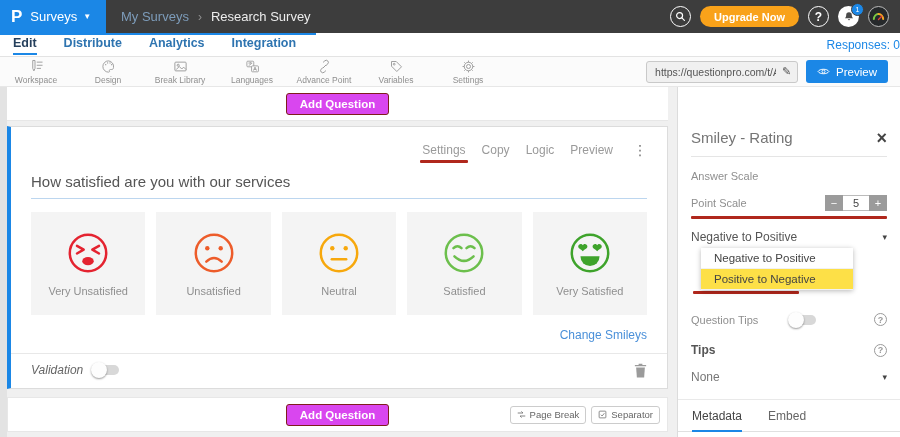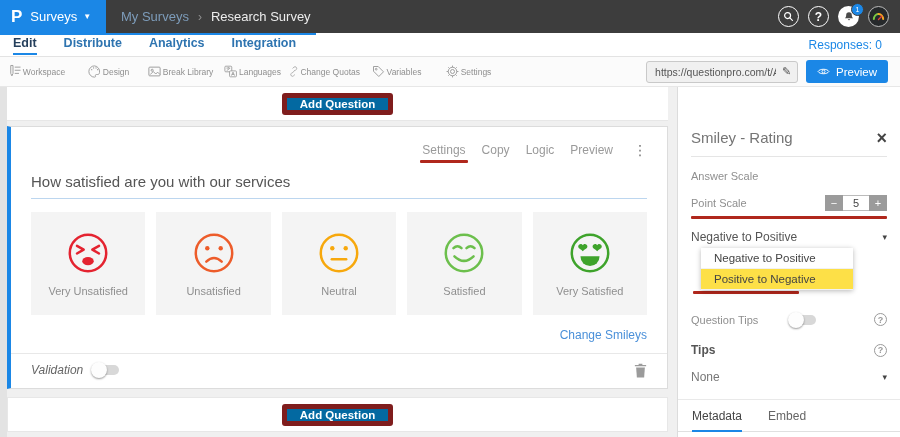--- a/index.html
+++ b/index.html
@@ -37,47 +37,47 @@
           overflow:hidden;cursor:pointer;}
 
   
   .navrow{position:absolute;top:33px;left:0;right:0;height:24px;background:#fff;
           border-bottom:1px solid #e3e3e3;display:flex;align-items:center;
           box-sizing:border-box;z-index:4;}
   .progress{position:absolute;top:0;left:0;width:316px;height:2px;background:#1b87e6;}
   .nav-items{display:flex;gap:27px;padding-left:13px;font-size:12.5px;font-weight:bold;}
   .nav-item{color:#2e74b0;cursor:pointer;padding:2px 0 3px;}
   .nav-item.active{color:#253f5c;border-bottom:2px solid #1b87e6;}
-  .responses{margin-left:auto;padding-right:18px;color:#1b87e6;font-size:12px;}
+  .responses{margin-left:auto;padding-right:0;color:#1b87e6;font-size:12px;}
 
   
   .toolbar{position:absolute;top:57px;left:0;right:0;height:30px;background:#fbfbfb;
            border-bottom:1px solid #e7e7e7;display:flex;align-items:stretch;
            box-sizing:border-box;z-index:4;}
-  .tool-item{width:72px;display:flex;flex-direction:row;align-items:center;
+  .tool-item{width:72px;display:flex;flex-direction:column;align-items:center;
              justify-content:center;gap:1px;cursor:pointer;}
   .tool-item.active{background:#e9e9e9;}
   .tool-label{font-size:8.5px;color:#8f8f8f;white-space:nowrap;}
   .url-box{margin-left:auto;align-self:center;width:152px;height:22px;background:#f0f0f0;
            border:1px solid #c9c9c9;border-radius:3px;display:flex;align-items:center;
            box-sizing:border-box;padding:0 6px;gap:4px;}
   .url-input{flex:1;border:none;background:transparent;font-size:10.5px;color:#555;
              min-width:0;outline:none;font-family:inherit;}
   .pencil{color:#555;font-size:11px;cursor:pointer;}
   .preview-btn{margin:0 12px 0 8px;align-self:center;height:23px;background:#1b87e6;
                color:#fff;border:none;border-radius:3px;font-size:11.5px;display:flex;
                align-items:center;gap:6px;padding:0 11px;cursor:pointer;font-family:inherit;}
 
   
   .content{position:absolute;top:87px;left:0;right:0;bottom:0;display:flex;}
   .scroll-strip{width:7px;background:#e3e3e3;}
   .main-col{flex:1;background:#f0f0f0;padding-right:9px;min-width:0;}
   .add-bar{background:#fff;border-bottom:1px solid #e7e7e7;height:33px;display:flex;
            align-items:center;justify-content:center;}
-  .add-btn{background:#0369a1;color:#fff;border:5px solid #7f1d1d;border-radius:3px;
+  .add-btn{background:#d946ef;color:#fff;border:1px solid #7f1d1d;border-radius:3px;
            font-size:11.5px;font-weight:bold;height:22px;padding:0 13px;cursor:pointer;
            font-family:inherit;text-align:center;}
   .qcard{background:#fff;border:1px solid #dcdcdc;border-left:4px solid #1b87e6;
          margin-top:5px;height:263px;box-sizing:border-box;padding:0 20px;position:relative;}
   .qtabs{display:flex;justify-content:flex-end;align-items:center;gap:16px;
          padding-top:15px;font-size:12px;color:#9a9a9a;}
   .qtab{cursor:pointer;position:relative;padding-bottom:5px;}
   .qtab .red-line{position:absolute;left:-2px;right:-2px;bottom:-1px;}
   .kebab{color:#777;font-size:14px;margin-left:4px;cursor:pointer;padding-bottom:5px;}
   .qtitle{font-size:15px;color:#555;margin-top:10px;}
@@ -166,20 +166,21 @@
     <span class="bc-sep">›</span>
     <span class="bc-current">Research Survey</span>
   </div>
   <div class="header-right">
     <span class="hicon-circle">
       <svg width="11" height="11" viewBox="0 0 24 24" fill="none" stroke="#fff" stroke-width="2.6" stroke-linecap="round">
         <circle cx="10" cy="10" r="6.5"></circle>
           <line x1="15" y1="15" x2="20.5" y2="20.5"></line>
       </svg>
     </span>
+    <button class="upgrade-btn">Upgrade Now</button>
     <span class="hicon-circle">?</span>
     <span class="bell-circle">
       <svg width="12" height="12" viewBox="0 0 24 24" fill="#4a4a4a">
         <path d="M12 2.5a5.6 5.6 0 0 0-5.6 5.6c0 4.4-1.7 5.6-2.5 6.5h16.2c-.8-.9-2.5-2.1-2.5-6.5A5.6 5.6 0 0 0 12 2.5z"></path>
         <path d="M9.8 16.5a2.2 2.2 0 0 0 4.4 0z"></path>
       </svg>
       <span class="badge">1</span>
     </span>
     <span class="avatar">
       <svg width="17" height="17" viewBox="0 0 20 20" fill="none" stroke-linecap="round">
@@ -236,21 +237,21 @@
       <path d="M13.5 18.5l2.5-5.5 2.5 5.5M14.4 16.7h3.2"></path>
     </svg>
     <span class="tool-label">Languages</span>
   </div>
   <div class="tool-item">
     <svg width="15" height="15" viewBox="0 0 24 24" fill="none" stroke="#9b9b9b" stroke-width="1.6" stroke-linecap="round">
       <path d="M9 14l-2.3 2.3a3.4 3.4 0 0 0 4.8 4.8L13.8 19"></path>
       <path d="M15 10l2.3-2.3a3.4 3.4 0 0 0-4.8-4.8L10.2 5"></path>
       <path d="M9.8 14.2l4.4-4.4"></path>
     </svg>
-    <span class="tool-label">Change Quotas</span>
+    <span class="tool-label">Advance Point</span>
   </div>
   <div class="tool-item">
     <svg width="15" height="15" viewBox="0 0 24 24" fill="none" stroke="#9b9b9b" stroke-width="1.5" stroke-linejoin="round">
       <path d="M4 4h7.5l8.5 8.5-7.5 7.5L4 11.5z"></path>
       <circle cx="8.3" cy="8.3" r="1.4"></circle>
     </svg>
     <span class="tool-label">Variables</span>
   </div>
   <div class="tool-item">
     <svg width="15" height="15" viewBox="0 0 24 24" fill="none" stroke="#9b9b9b" stroke-width="1.5">
@@ -356,20 +357,35 @@
           <svg width="13" height="15" viewBox="0 0 20 24" fill="#9b9b9b">
             <path d="M7 1h6v2h6v2H1V3h6z"></path>
             <path d="M3 7h14l-1.2 16H4.2z"></path>
           </svg>
         </span>
       </div>
     </div>
 
     <div class="bottom-bar">
       <button class="add-btn">Add Question</button>
+      <div class="bottom-right">
+        <button class="mini-btn">
+          <svg width="9" height="9" viewBox="0 0 24 24" fill="none" stroke="#777" stroke-width="2.4" stroke-linecap="round" stroke-linejoin="round">
+            <path d="M3 8h13l-3.5-3.5M21 16H8l3.5 3.5"></path>
+          </svg>
+          <span>Page Break</span>
+        </button>
+        <button class="mini-btn">
+          <svg width="9" height="9" viewBox="0 0 24 24" fill="none" stroke="#777" stroke-width="2.2" stroke-linejoin="round">
+            <rect x="3" y="3" width="18" height="18" rx="2"></rect>
+            <path d="M7.5 12.5l3.5 3.5 6-7.5"></path>
+          </svg>
+          <span>Separator</span>
+        </button>
+      </div>
     </div>
   </div>
 
   <div class="panel">
     <div class="panel-head">
       <span class="panel-title">Smiley - Rating</span>
       <span class="close-x">×</span>
     </div>
     <div class="panel-div"></div>
 

